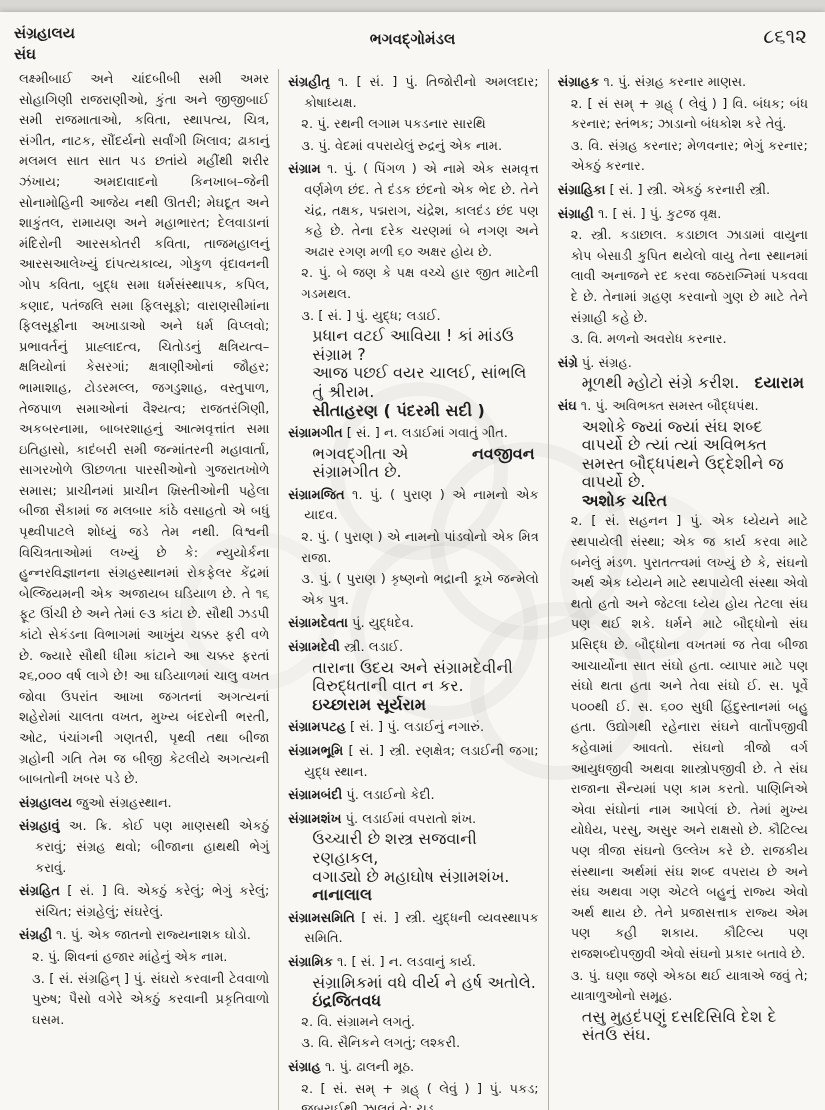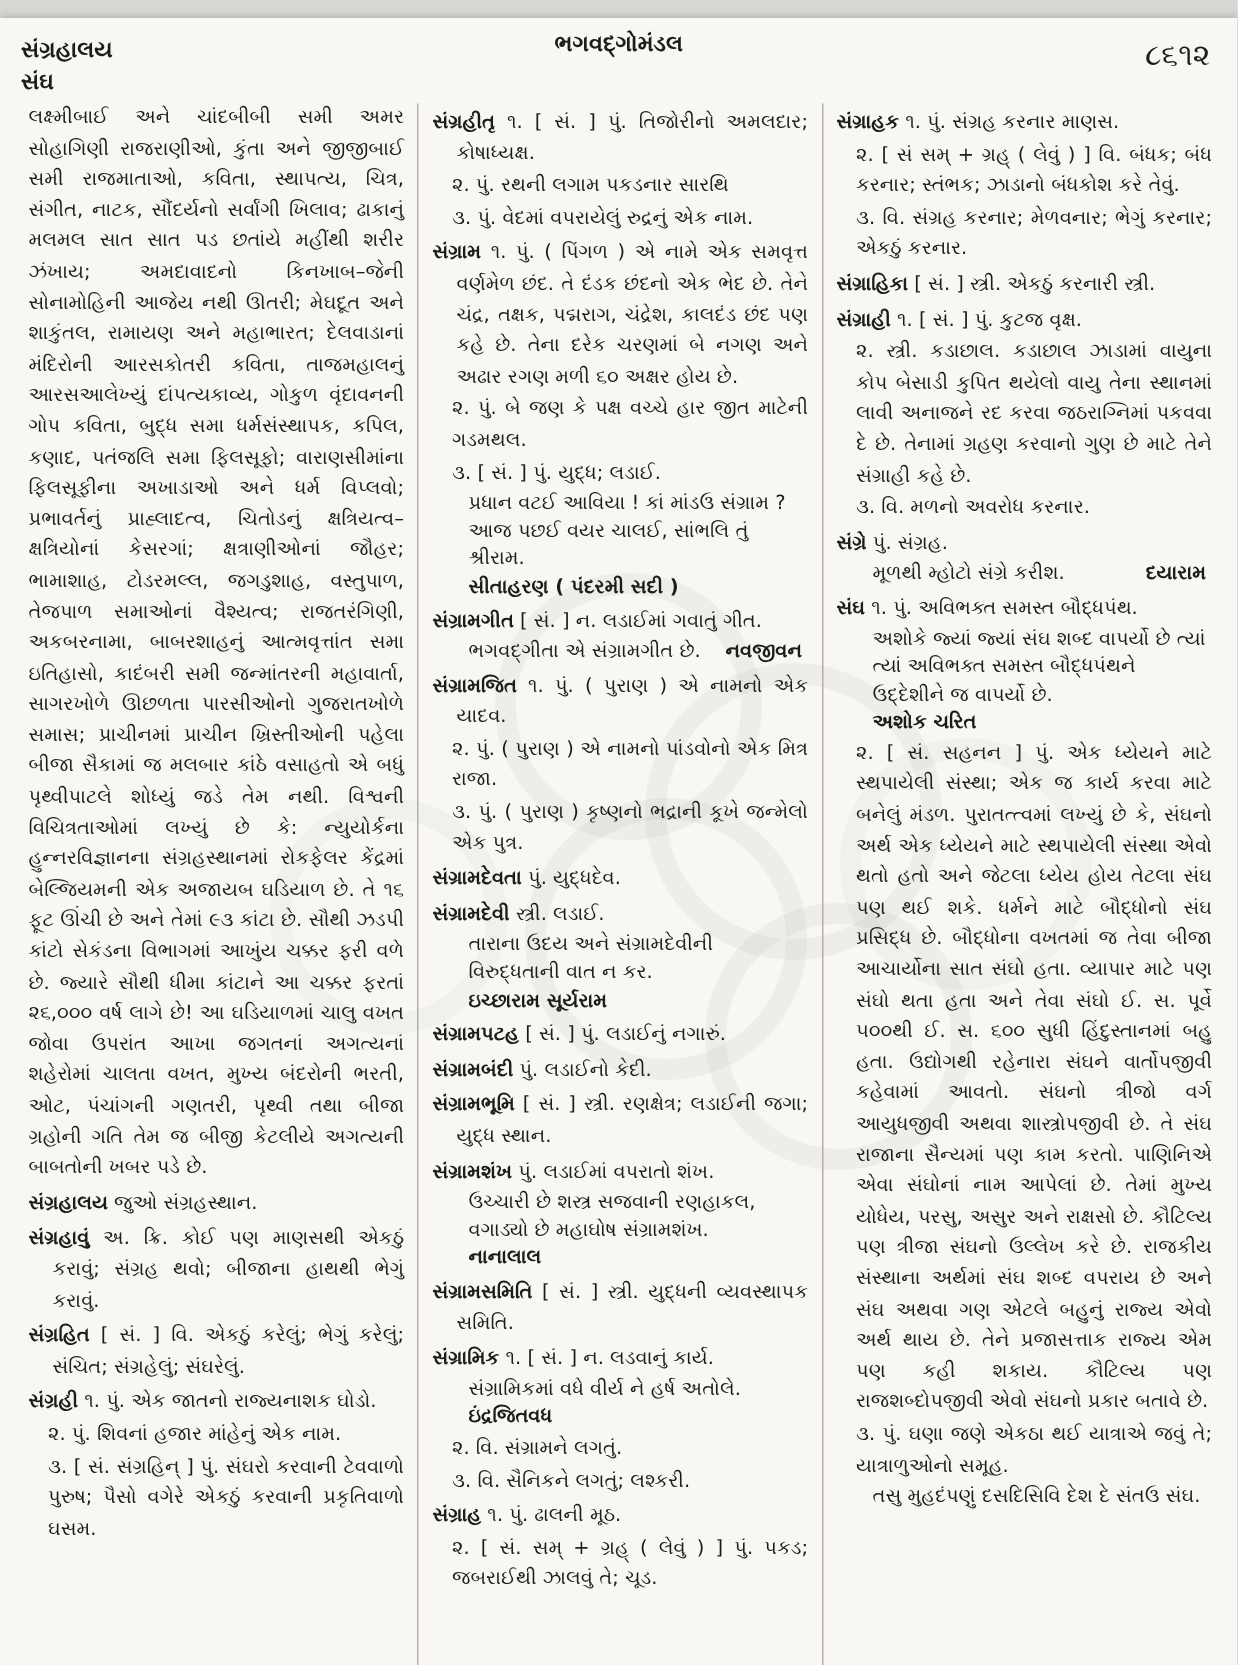--- a/index.html
+++ b/index.html
@@ -6,21 +6,21 @@
   .page {
     position:relative; width:825px; height:1110px; margin:12px auto;
     background:#f8f7f3; color:#1c1c1c; overflow:hidden;
     font-family:"DejaVu Sans", sans-serif;
     box-shadow:0 0 6px rgba(0,0,0,.25);
   }
   
   .hdr { position:absolute; top:0; left:0; right:0; height:56px; }
   .guide-top { position:absolute; top:12px; left:14px; font-weight:bold; font-size:15px; }
   .guide-bottom { position:absolute; top:33px; left:14px; font-weight:bold; font-size:15px; }
-  .title { position:absolute; top:8px; left:0; right:0; text-align:center; font-weight:bold; font-size:15px; }
+  .title { position:absolute; top:18px; left:0; right:0; text-align:center; font-weight:bold; font-size:15px; }
   .pageno { position:absolute; top:12px; right:18px; font-size:20px; }
   
   .wm { position:absolute; border-radius:50%; border:14px solid rgba(120,120,115,.07); pointer-events:none; }
   .wm1 { left:330px; top:370px; width:150px; height:150px; }
   .wm2 { left:430px; top:430px; width:170px; height:170px; }
   .wm3 { left:350px; top:520px; width:160px; height:160px; }
   .wm4 { left:470px; top:590px; width:150px; height:150px; }
   .wm5 { left:560px; top:480px; width:140px; height:140px; border-color:rgba(120,120,115,.05); }
   .wm6 { left:180px; top:520px; width:130px; height:130px; border-color:rgba(120,120,115,.05); }
   
@@ -29,21 +29,21 @@
     display:flex; gap:0;
   }
   .col { flex:1 1 0; overflow:hidden; padding:0 9px; }
   .col + .col { border-left:1px solid #b3b0a8; }
   .col, .col p { font-size:13px; line-height:20.6px; text-align:justify; }
   p { margin:0; }
   .para { margin:0; }
   .entry { margin-top:3px; padding-left:16px; text-indent:-16px; }
   .head { font-weight:bold; }
   .sense { margin:1px 0 0 13px; }
-  .quote { margin:1px 2px 1px 24px; font-size:13px; line-height:18.6px; text-align:left; }
+  .quote { margin:1px 2px 1px 24px; font-size:16px; line-height:18.6px; text-align:left; }
   .qtext { white-space:pre-line; display:block; }
   .qsource { display:block; font-weight:bold; padding-right:2px; }
   .quote.inline { display:flex; justify-content:space-between; gap:8px; }
   .quote.inline .qtext { display:inline; }
   .quote.inline .qsource { display:inline; white-space:nowrap; }
 </style>
 </head>
 <body>
 
 <div class="page">
@@ -91,22 +91,22 @@
         <p class="entry"><span class="head">સંગ્રામજિત</span> ૧. પું. ( પુરાણ ) એ નામનો એક યાદવ.</p>
         <p class="sense">૨. પું. ( પુરાણ ) એ નામનો પાંડવોનો એક મિત્ર રાજા.</p>
         <p class="sense">૩. પું. ( પુરાણ ) કૃષ્ણનો ભદ્રાની કૂખે જન્મેલો એક પુત્ર.</p>
         <p class="entry"><span class="head">સંગ્રામદેવતા</span> પું. યુદ્ધદેવ.</p>
         <p class="entry"><span class="head">સંગ્રામદેવી</span> સ્ત્રી. લડાઈ.</p>
         <div class="quote">
           <span class="qtext">તારાના ઉદય અને સંગ્રામદેવીની વિરુદ્ધતાની વાત ન કર.</span>
           <span class="qsource">ઇચ્છારામ સૂર્યરામ</span>
         </div>
         <p class="entry"><span class="head">સંગ્રામપટહ</span> [ સં. ] પું. લડાઈનું નગારું.</p>
+        <p class="entry"><span class="head">સંગ્રામભૂમિ</span> [ સં. ] સ્ત્રી. રણક્ષેત્ર; લડાઈની જગા; યુદ્ધ સ્થાન.</p>
         <p class="entry"><span class="head">સંગ્રામબંદી</span> પું. લડાઈનો કેદી.</p>
-        <p class="entry"><span class="head">સંગ્રામભૂમિ</span> [ સં. ] સ્ત્રી. રણક્ષેત્ર; લડાઈની જગા; યુદ્ધ સ્થાન.</p>
         <p class="entry"><span class="head">સંગ્રામશંખ</span> પું. લડાઈમાં વપરાતો શંખ.</p>
         <div class="quote">
           <span class="qtext">ઉચ્ચારી છે શસ્ત્ર સજવાની રણહાકલ,
 વગાડ્યો છે મહાઘોષ સંગ્રામશંખ.</span>
           <span class="qsource">નાનાલાલ</span>
         </div>
         <p class="entry"><span class="head">સંગ્રામસમિતિ</span> [ સં. ] સ્ત્રી. યુદ્ધની વ્યવસ્થાપક સમિતિ.</p>
         <p class="entry"><span class="head">સંગ્રામિક</span> ૧. [ સં. ] ન. લડવાનું કાર્ય.</p>
         <div class="quote">
           <span class="qtext">સંગ્રામિકમાં વધે વીર્ય ને હર્ષ અતોલે.</span>

